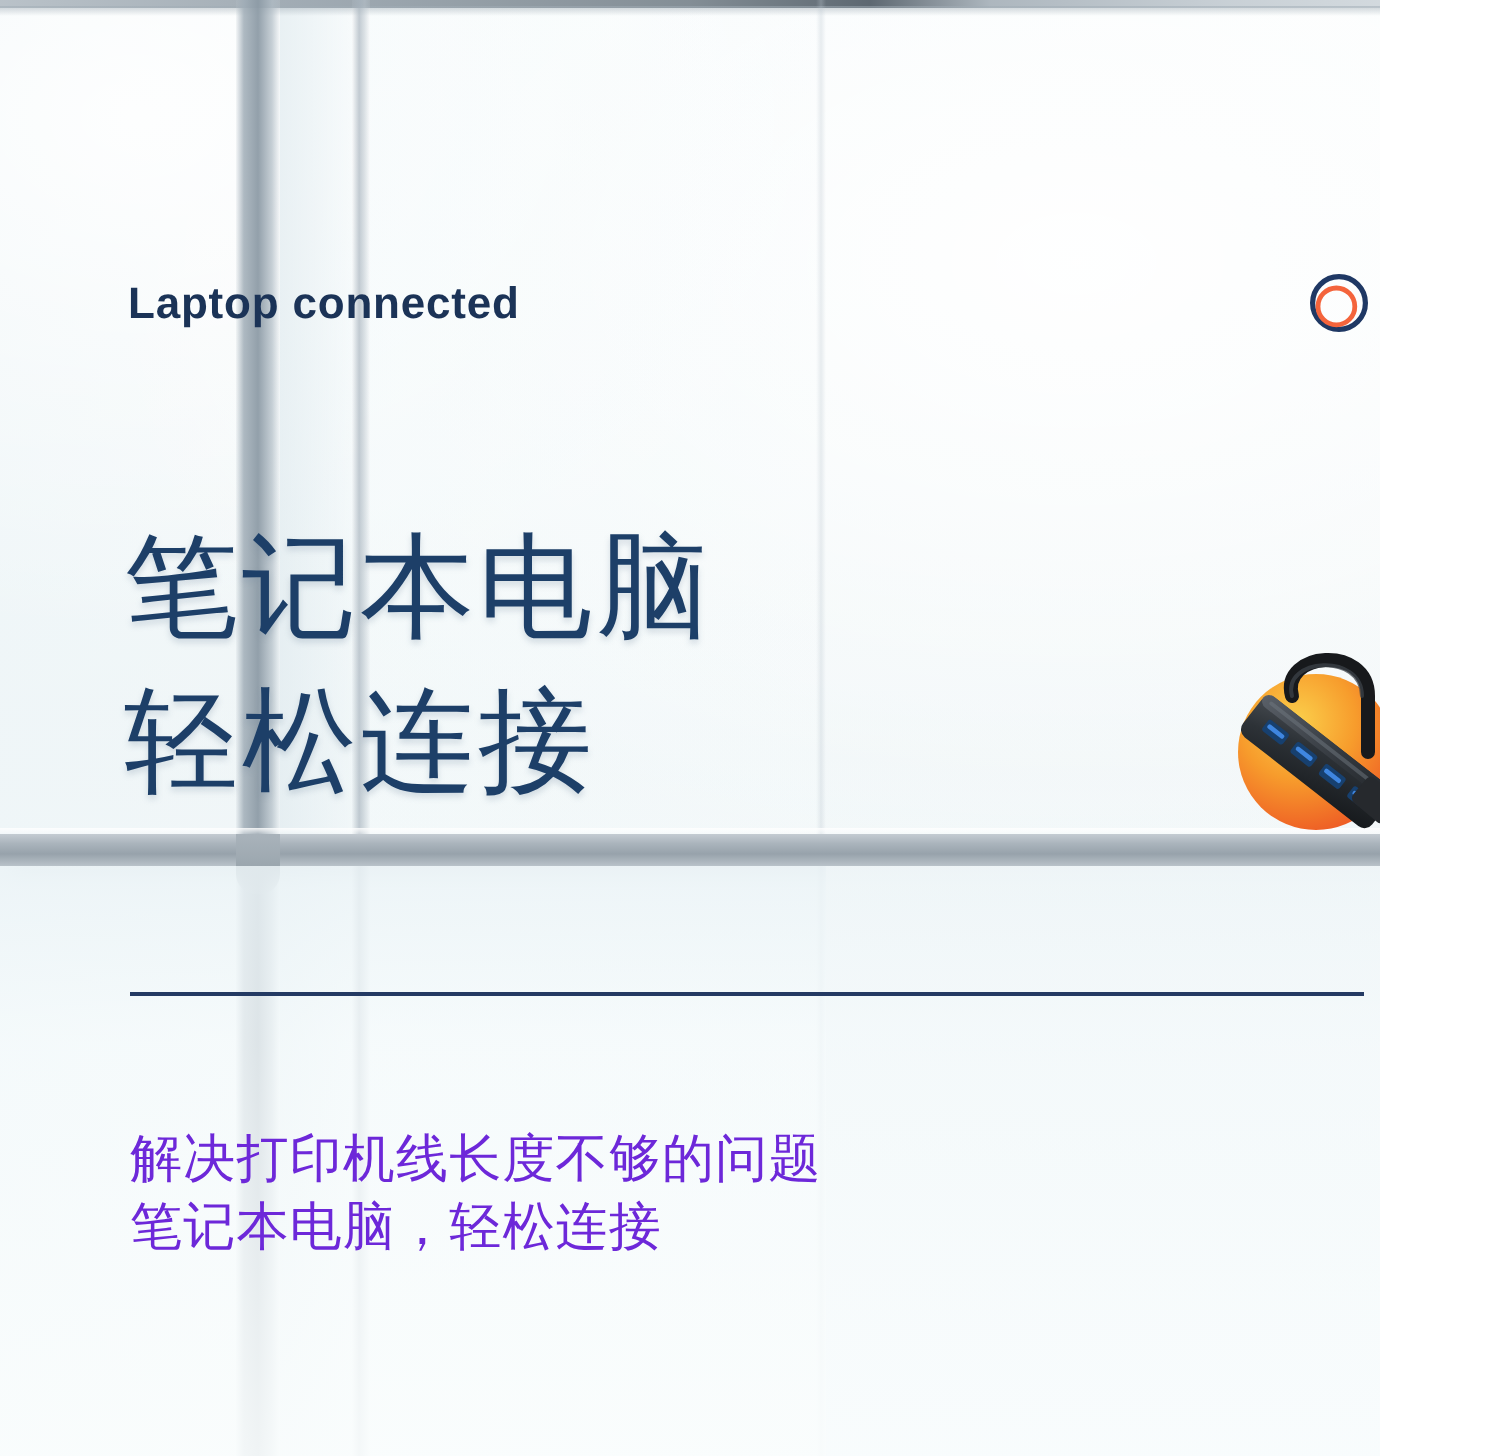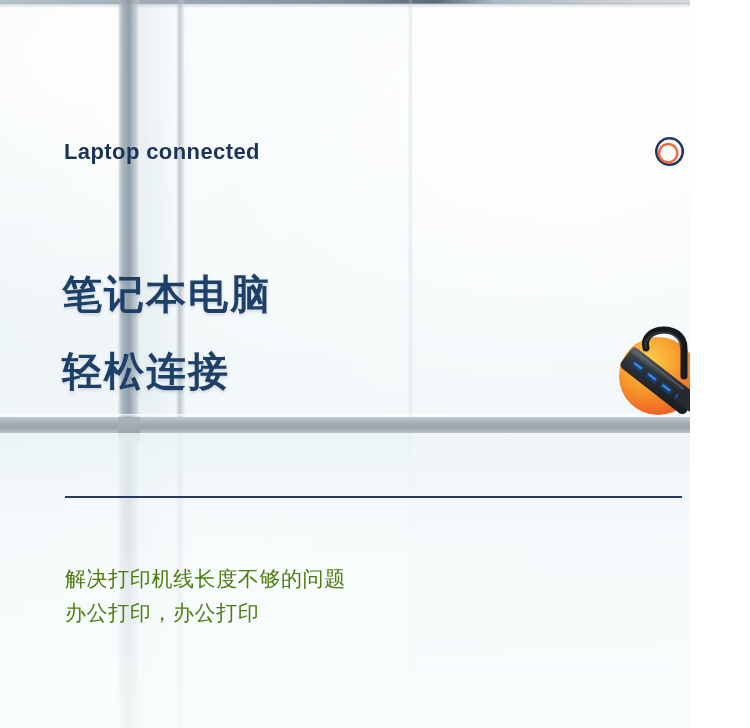--- a/index.html
+++ b/index.html
@@ -96,34 +96,34 @@
     width:380px;
     color:#1b3357;
     font-size:22px;
     font-weight:bold;
     line-height:41px;
     letter-spacing:.4px;
   }
   .cn-title {
     position:absolute; left:62px; top:256px;
     color:#1d3f68;
-    font-size:40px;
-    font-weight:bold;
+    font-size:57px;
+    font-weight:normal;
     line-height:77px;
     letter-spacing:2px;
     text-shadow:0 2px 3px rgba(120,140,160,.28);
   }
   .divider {
     position:absolute; left:65px; top:496px; width:617px; height:2px;
     background:#243a63;
   }
   .sub-copy {
     position:absolute; left:65px; top:562px;
-    color:#4d7c0f;
-    font-size:21px;
+    color:#6d28d9;
+    font-size:26px;
     line-height:34px;
     letter-spacing:.6px;
   }
 
   
   .product { position:absolute; left:600px; top:318px; width:120px; height:118px; }
 </style>
 </head>
 <body>
 
@@ -157,21 +157,21 @@
 
   <div class="cn-title">
     <div>笔记本电脑</div>
     <div>轻松连接</div>
   </div>
 
   <div class="divider"></div>
 
   <div class="sub-copy">
     <div>解决打印机线长度不够的问题</div>
-    <div>办公打印，办公打印</div>
+    <div>笔记本电脑，轻松连接</div>
   </div>
 
   <div class="product">
     <svg viewBox="0 0 120 118" width="120" height="118" aria-hidden="true">
       <defs>
         <radialGradient id="gOrange" cx="38%" cy="30%" r="78%">
           <stop offset="0%" stop-color="#fbcf4b"></stop>
           <stop offset="48%" stop-color="#f79c2c"></stop>
           <stop offset="100%" stop-color="#ed5524"></stop>
         </radialGradient>

